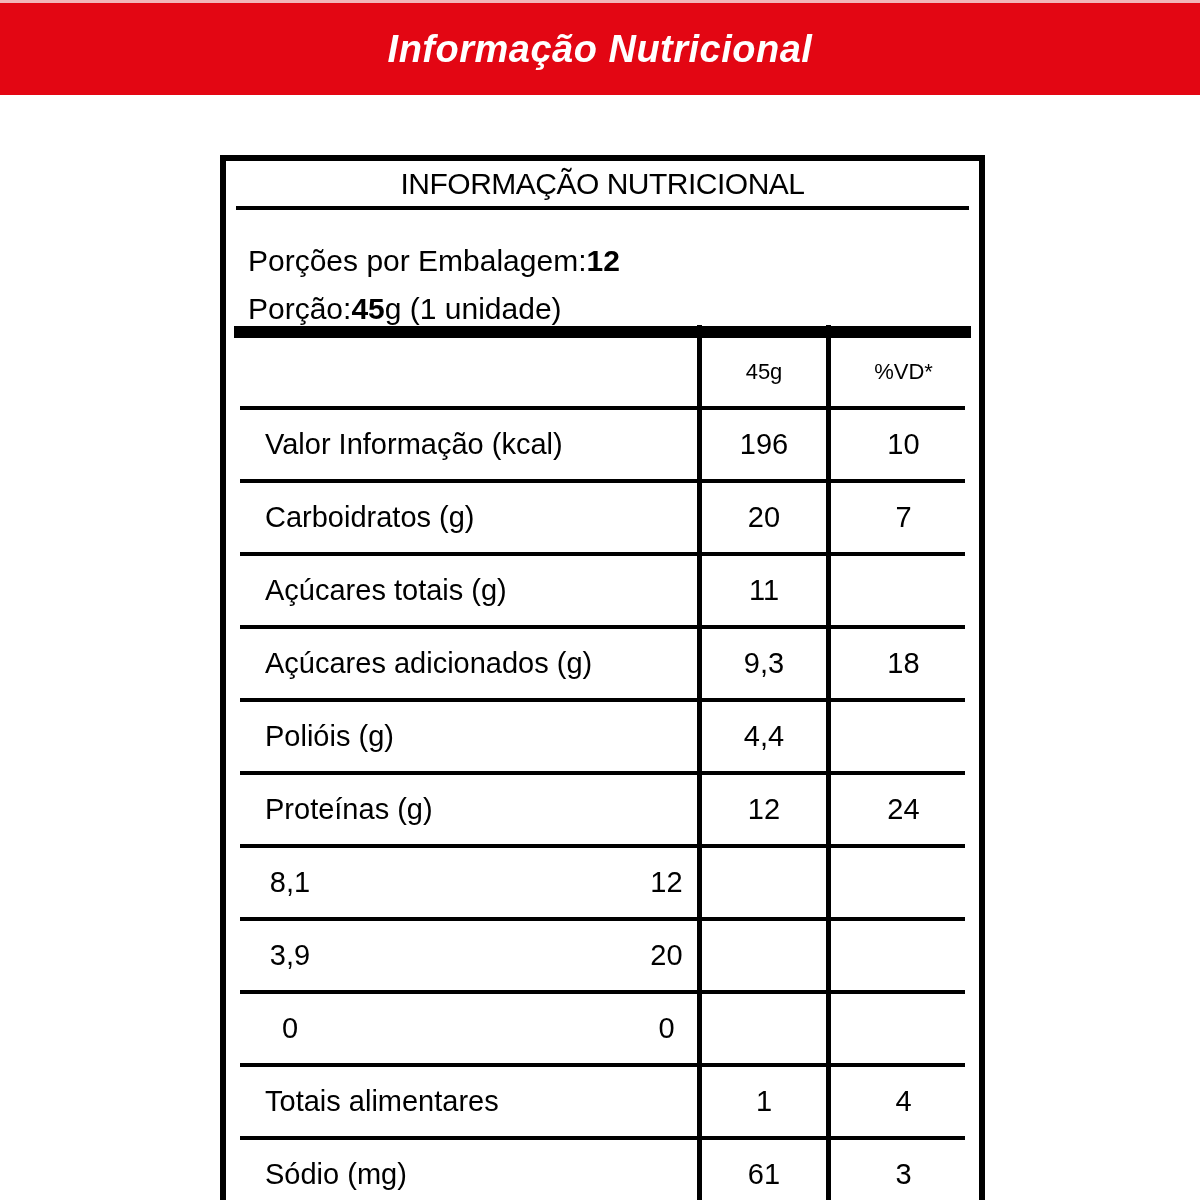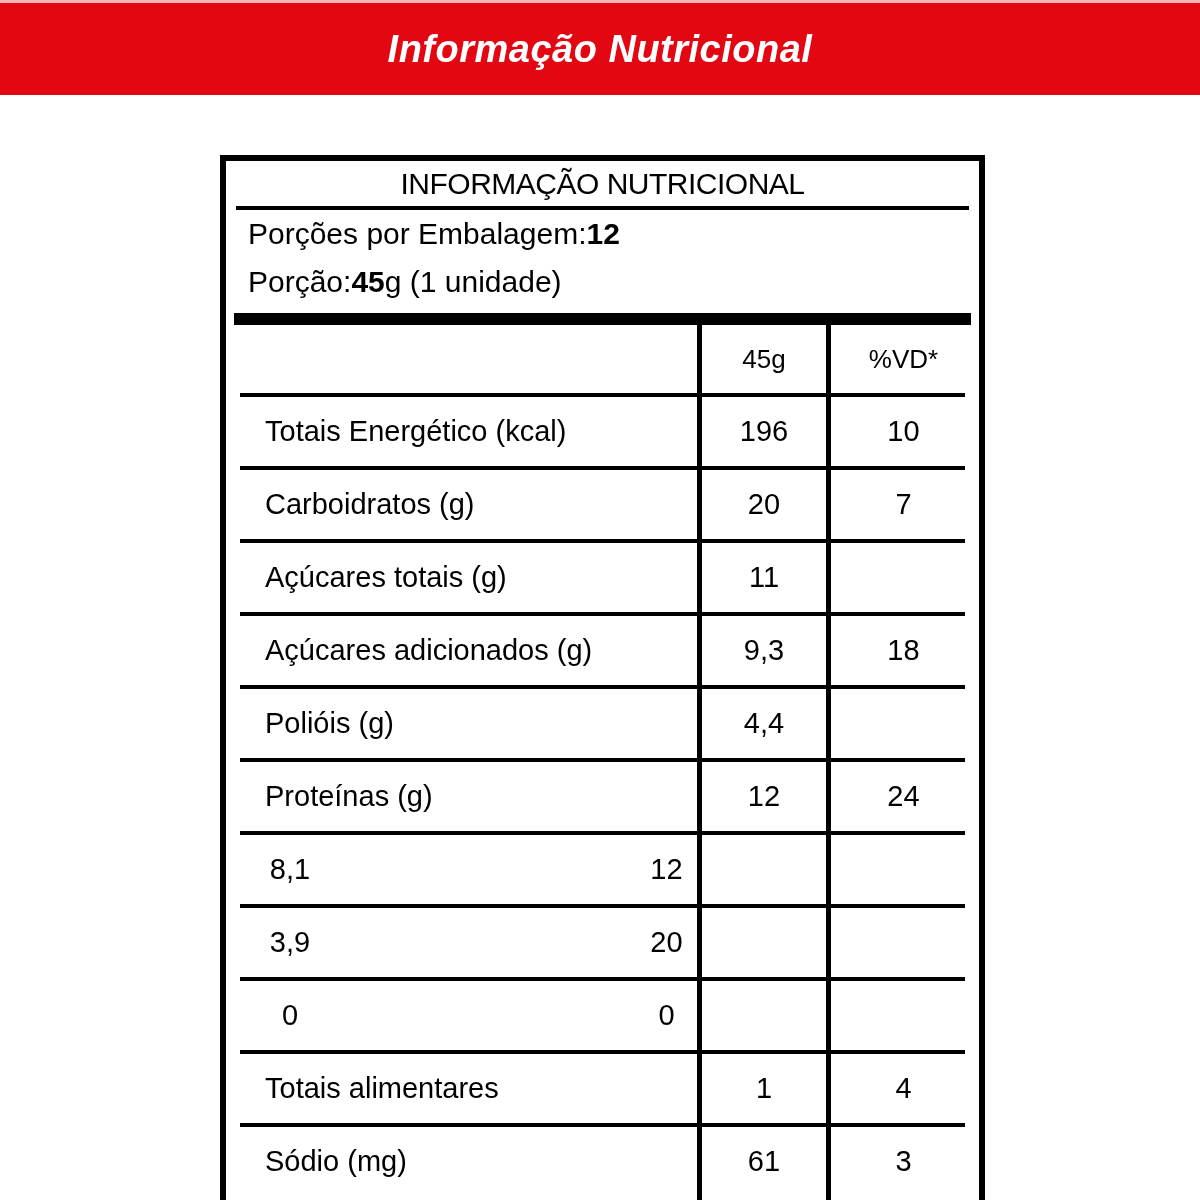--- a/index.html
+++ b/index.html
@@ -41,27 +41,28 @@
     display: flex; align-items: center; justify-content: center;
     font-size: 30px;
     letter-spacing: -0.5px;
   }
   .hline  { height: 4px;  background: #000; margin: 0 10px; }
   .thickbar { height: 12px; background: #000; margin: 0 8px; }
 
   .portion-info {
     height: 103px;
     box-sizing: border-box;
-    padding: 0 0 0 22px;
+    padding: 14px 0 0 22px;
     font-size: 30px;
+    margin-top: 13px;
   }
   .portion-info .line { height: 48px; display: flex; align-items: center; white-space: pre-wrap; }
   .portion-info b { font-weight: bold; }
 
-  .cols-header { height: 68px; display: flex; font-size: 26px; }
+  .cols-header { height: 68px; display: flex; font-size: 22px; }
   .sep { height: 4px; background: #000; margin: 0 14px; }
   .row { height: 69px; display: flex; font-size: 29px; }
 
   .c-label {
     width: 474px; box-sizing: border-box; padding-left: 39px;
     display: flex; align-items: center;
   }
   .c-amt {
     width: 128px;
     display: flex; align-items: center; justify-content: center;
@@ -98,21 +99,21 @@
 
   <div class="cols-header">
     <div class="c-label"></div>
     <div class="c-amt">45g</div>
     <div class="c-vd">%VD*</div>
   </div>
 
   <div id="rows-container">
   <div class="sep"></div>
   <div class="row">
-    <div class="c-label">Totais Energético (kcal)</div>
+    <div class="c-label">Valor Informação (kcal)</div>
     <div class="c-amt">196</div>
     <div class="c-vd">10</div>
   </div>
 
   <div class="sep"></div>
   <div class="row">
     <div class="c-label">Carboidratos (g)</div>
     <div class="c-amt">20</div>
     <div class="c-vd">7</div>
   </div>

